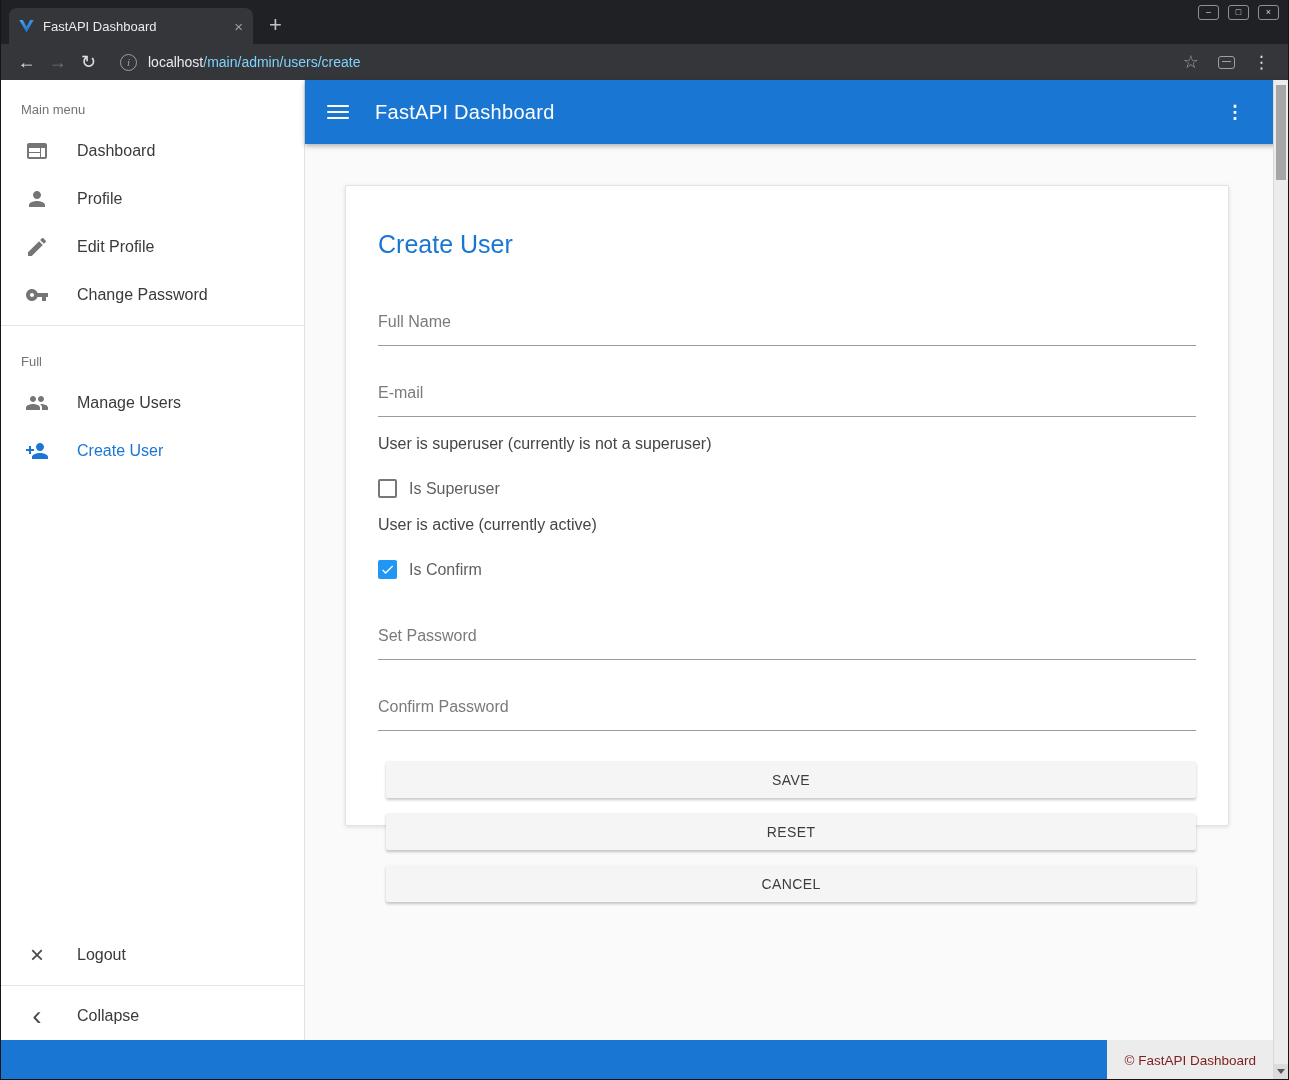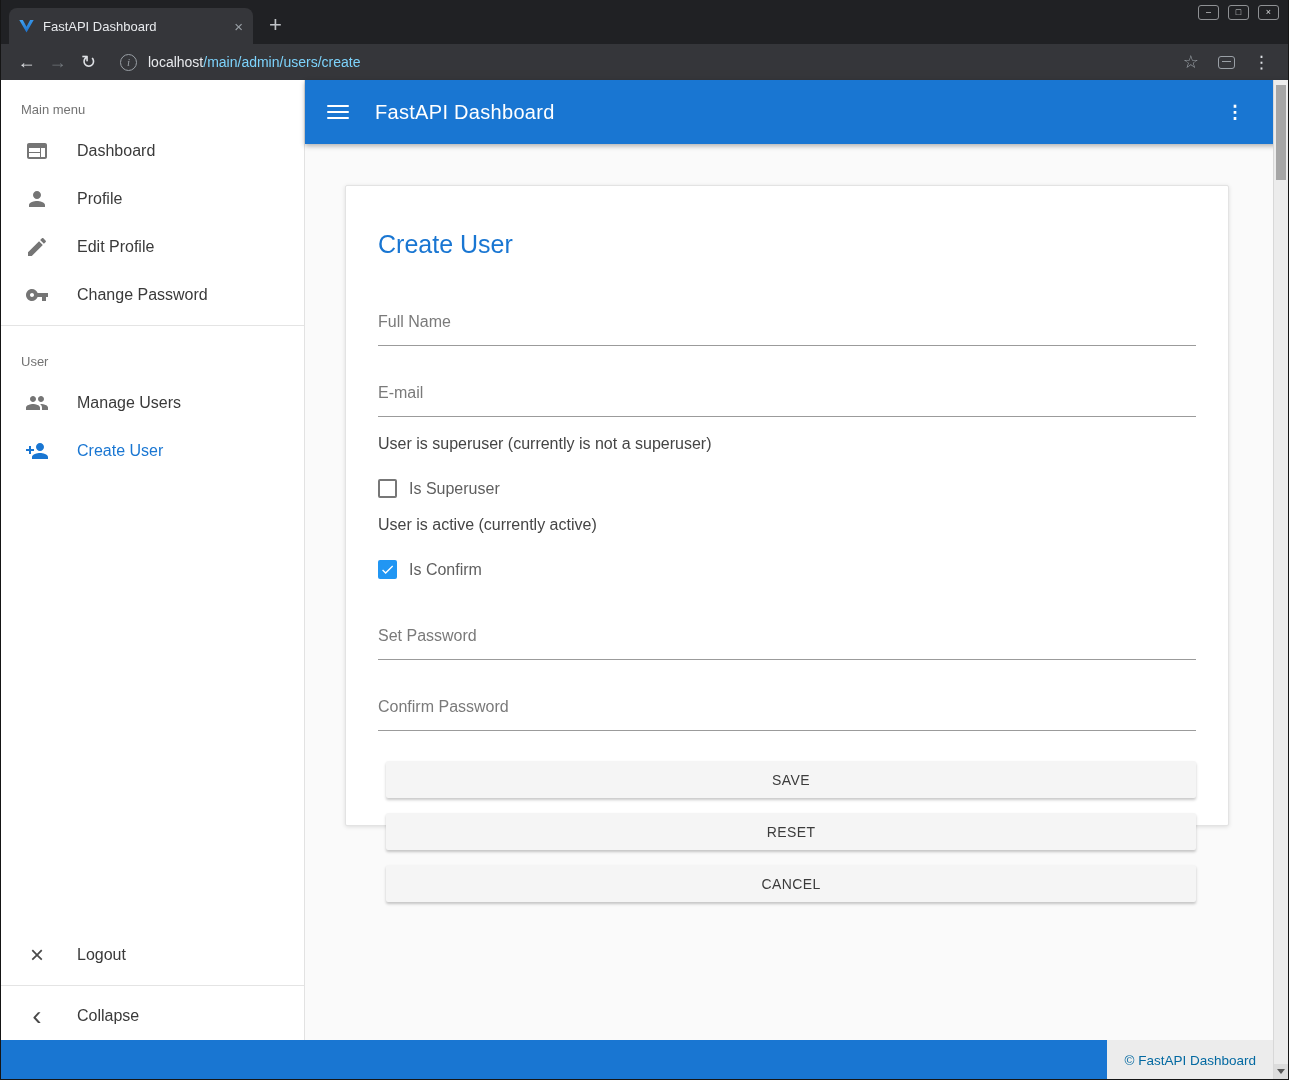--- a/index.html
+++ b/index.html
@@ -82,21 +82,21 @@
   .cb-label { font-size:16px; color:#5f5f5f; margin-left:12px; }
 
   .btnrow { margin:30px 0 0 8px; display:flex; gap:15px;flex-direction:column; }
   .btn { height:37px; min-width:88px; padding:0 16px; background:#f5f5f5; border:none; border-radius:2px;
          box-shadow:0 2px 3px rgba(0,0,0,.22); font-family:"Liberation Sans",sans-serif;
          font-size:14px; font-weight:500; color:#3c3c3c; letter-spacing:.4px; cursor:pointer; }
 
   
   .footer { height:40px; background:#1976d2; display:flex; }
   .footer-copy { margin-left:auto; margin-right:15px; background:#ececec; display:flex;
-                 align-items:center; padding:0 17px; font-size:13.5px; color:#0369a1; }
+                 align-items:center; padding:0 17px; font-size:13.5px; color:#7f1d1d; }
 
   
   .vscroll { position:absolute; top:80px; right:0; bottom:0; width:15px; background:#ececec;
              border-left:1px solid #d8d8d8; z-index:5; }
   .vthumb { position:absolute; top:5px; left:2px; width:10px; height:95px; background:#a6a6a6; cursor:pointer; }
   .vdown { position:absolute; bottom:0; left:0; width:14px; height:15px; background:#dcdcdc;
            display:flex; align-items:center; justify-content:center; cursor:pointer; }
   .vdown i { width:0; height:0; border-left:4px solid transparent; border-right:4px solid transparent;
              border-top:5px solid #555; display:block; }
 </style>
@@ -169,21 +169,21 @@
       <div class="side-item">
         <span class="ic">
           <svg viewBox="0 0 24 24">
               <path d="M12.65 10C11.83 7.67 9.61 6 7 6c-3.31 0-6 2.69-6 6s2.69 6 6 6c2.61 0 4.83-1.67 5.65-4H17v4h4v-4h2v-4H12.65zM7 14c-1.1 0-2-.9-2-2s.9-2 2-2 2 .9 2 2-.9 2-2 2z"></path>
             </svg>
         </span>
         <span class="lbl">Change Password</span>
       </div>
 
       <div class="sdivider"></div>
-      <div class="side-label">User</div>
+      <div class="side-label">Full</div>
 
       <div class="side-item">
         <span class="ic">
           <svg viewBox="0 0 24 24">
               <path d="M16 11c1.66 0 2.99-1.34 2.99-3S17.66 5 16 5c-1.66 0-3 1.34-3 3s1.34 3 3 3zm-8 0c1.66 0 2.99-1.34 2.99-3S9.66 5 8 5C6.34 5 5 6.34 5 8s1.34 3 3 3zm0 2c-2.33 0-7 1.17-7 3.5V19h14v-2.5c0-2.33-4.67-3.5-7-3.5zm8 0c-.29 0-.62.02-.97.05 1.16.84 1.97 1.97 1.97 3.45V19h6v-2.5c0-2.33-4.67-3.5-7-3.5z"></path>
             </svg>
         </span>
         <span class="lbl">Manage Users</span>
       </div>
 

